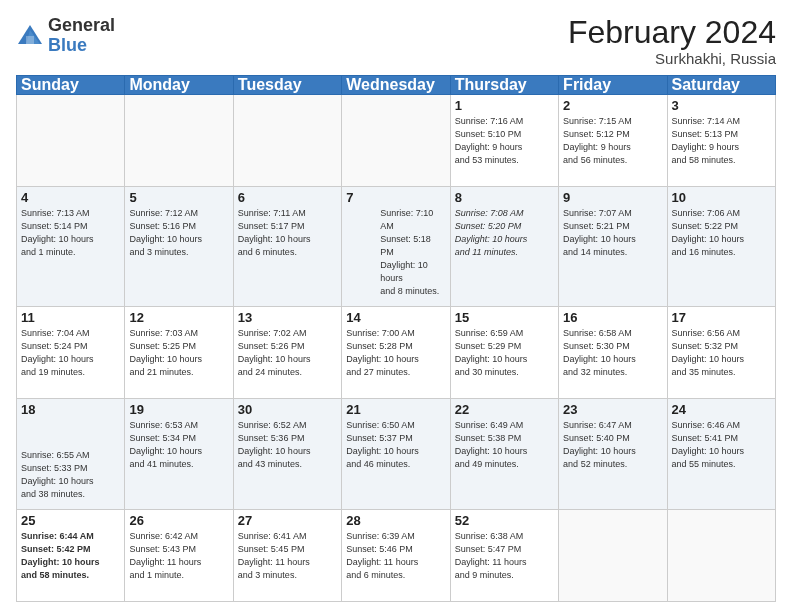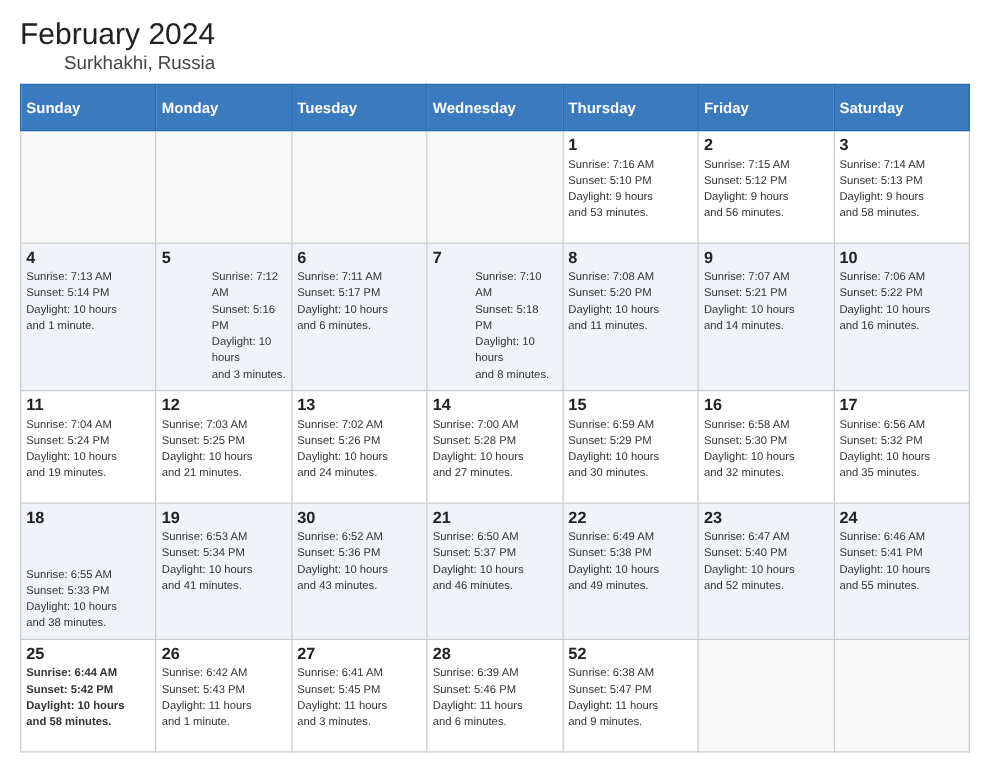--- a/index.html
+++ b/index.html
@@ -36,43 +36,43 @@
     .logo-general { color: #333; }
     .logo-blue { color: #3a7abf; }
     .logo-icon {
       width: 28px;
       height: 28px;
     }
     .title-block {
       text-align: right;
     }
     .title-month {
-      font-size: 24px;
+      font-size: 32px;
       font-weight: normal;
       color: #222;
       line-height: 1;
     }
     .title-location {
       font-size: 15px;
       color: #444;
       margin-top: 2px;
     }
     .calendar {
       flex: 1;
       border: 1px solid #ccc;
       border-collapse: collapse;
       width: 100%;
       table-layout: fixed;
     }
     .calendar th {
       background: #3a7abf;
       color: #fff;
-      font-size: 12px;
+      font-size: 16px;
       font-weight: bold;
-      padding: 11px 4px;
+      padding: 0 4px;
       text-align: left;
       border: 1px solid #2a6aaf;
     }
     .calendar td {
       border: 1px solid #ccc;
       vertical-align: top;
       padding: 3px 4px;
       font-size: 9.5px;
       color: #333;
       background: #fff;
@@ -94,20 +94,31 @@
       line-height: 1.45;
     }
     
     .row-even td { background: #f0f4f8; }
   </style>
 </head>
 <body>
 
 <div class="page">
   <div class="header">
+    <div class="logo">
+      <svg class="logo-icon" viewBox="0 0 28 28">
+        <polygon points="14,3 26,22 2,22" fill="#3a7abf"></polygon>
+        <polygon points="14,8 24,22 10,22" fill="#5a9ad5" opacity="0.5"></polygon>
+        <rect x="10" y="14" width="8" height="8" fill="#fff" opacity="0.3"></rect>
+      </svg>
+      <div class="logo-text">
+        <span class="logo-general">General</span><br>
+        <span class="logo-blue">Blue</span>
+      </div>
+    </div>
     <div class="title-block">
       <div class="title-month">February 2024</div>
       <div class="title-location">Surkhakhi, Russia</div>
     </div>
   </div>
 
   <table class="calendar">
     <thead>
       <tr>
         <th>Sunday</th>
@@ -150,42 +161,42 @@
         <tr class="row-even">
           <td>
             <span class="cell-day">4</span>
             <div class="cell-info" style="white-space: pre-line;">Sunrise: 7:13 AM
 Sunset: 5:14 PM
 Daylight: 10 hours
 and 1 minute.</div>
           </td>
           <td>
             <span class="cell-day">5</span>
-            <div class="cell-info" style="white-space: pre-line; margin-left: 40px;">Sunrise: 7:12 AM
+            <div class="cell-info" style="white-space: pre-line;">Sunrise: 7:12 AM
 Sunset: 5:16 PM
 Daylight: 10 hours
 and 3 minutes.</div>
           </td>
           <td>
             <span class="cell-day">6</span>
             <div class="cell-info" style="white-space: pre-line;">Sunrise: 7:11 AM
 Sunset: 5:17 PM
 Daylight: 10 hours
 and 6 minutes.</div>
           </td>
           <td>
             <span class="cell-day">7</span>
             <div class="cell-info" style="white-space: pre-line; margin-left: 34px;">Sunrise: 7:10 AM
 Sunset: 5:18 PM
 Daylight: 10 hours
 and 8 minutes.</div>
           </td>
           <td>
             <span class="cell-day">8</span>
-            <div class="cell-info" style="white-space: pre-line;">Sunrise: 7:08 AM
+            <div class="cell-info" style="white-space: pre-line; font-style: italic;">Sunrise: 7:08 AM
 Sunset: 5:20 PM
 Daylight: 10 hours
 and 11 minutes.</div>
           </td>
           <td>
             <span class="cell-day">9</span>
             <div class="cell-info" style="white-space: pre-line;">Sunrise: 7:07 AM
 Sunset: 5:21 PM
 Daylight: 10 hours
 and 14 minutes.</div>

